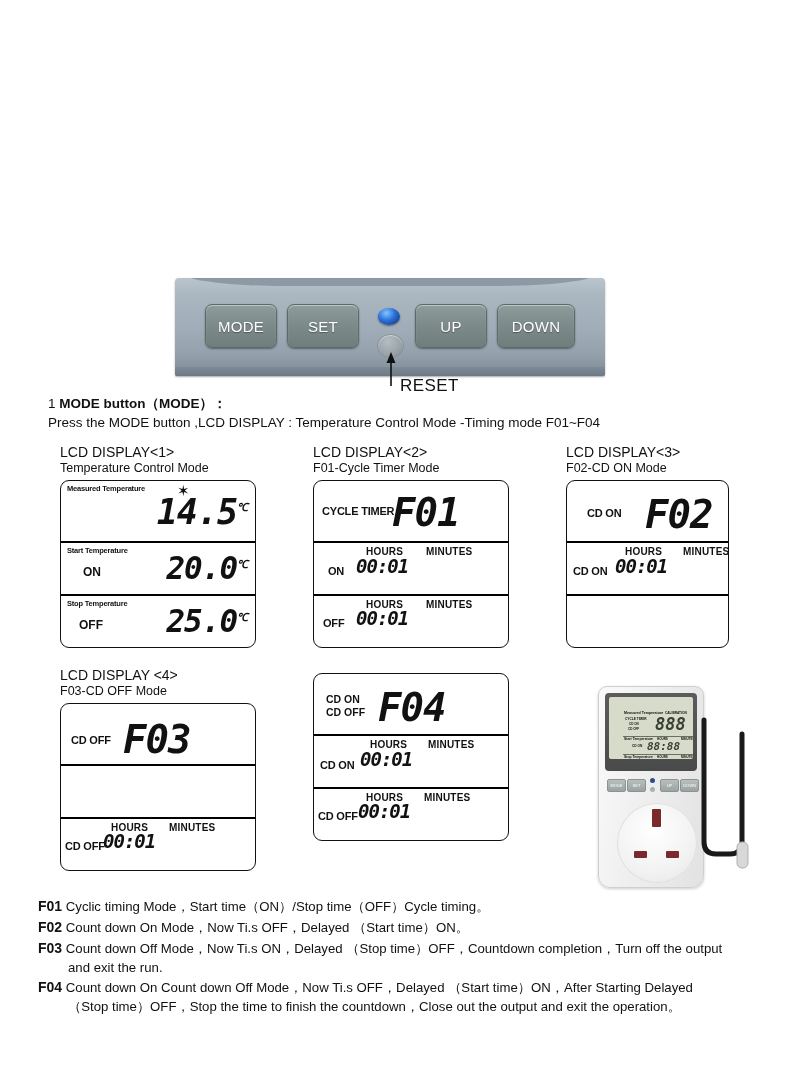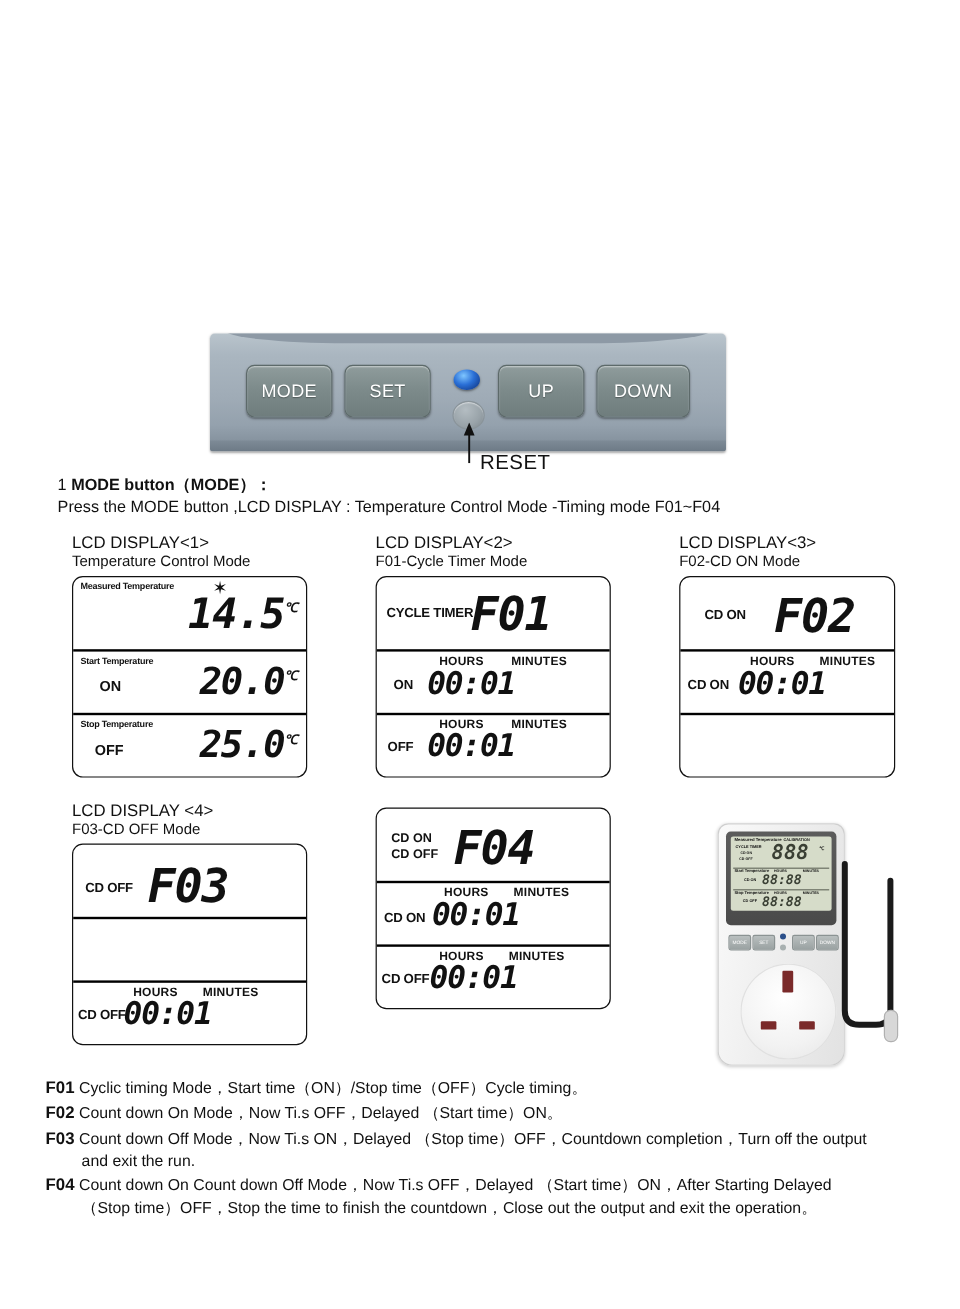--- a/index.html
+++ b/index.html
@@ -89,21 +89,21 @@
   #card1 .onoff{position:absolute;left:22px;top:22px;font-size:12px;font-weight:bold;}
 
   
   #card2{left:313px;top:445px;width:196px;}
   #card2 .lcd-box{height:168px;}
   #card2 .r1{height:62px;}
   #card2 .r2{height:53px;}
   #card2 .r3{height:51px;}
 
   
-  #card3{left:566px;top:445px;width:180px;}
+  #card3{left:566px;top:445px;width:163px;}
   #card3 .lcd-box{height:168px;}
   #card3 .r1{height:62px;}
   #card3 .r2{height:53px;}
   #card3 .r3{height:51px;}
 
   
   #card4{left:60px;top:668px;width:196px;}
   #card4 .lcd-box{height:168px;}
   #card4 .r1{height:62px;}
   #card4 .r2{height:53px;}
@@ -111,41 +111,41 @@
 
   
   #card5{left:313px;top:668px;width:196px;}
   #card5 .lcd-box{height:168px;}
   #card5 .r1{height:62px;}
   #card5 .r2{height:53px;}
   #card5 .r3{height:51px;}
 
   .fcode{position:absolute;font-size:39px;}
   .hm{position:absolute;font-size:10px;font-weight:bold;letter-spacing:.2px;}
-  .timeval{position:absolute;font-size:26px;}
+  .timeval{position:absolute;font-size:19px;}
   .sidelab{position:absolute;font-size:11px;font-weight:bold;letter-spacing:-.2px;}
   .sidelab2{position:absolute;font-size:10.5px;font-weight:bold;line-height:1.05;}
 
   
   .product{position:absolute;left:588px;top:682px;width:190px;height:212px;}
   .dev-body{
     position:absolute;left:10px;top:4px;width:104px;height:200px;
     background:linear-gradient(100deg,#fafafa 0%,#f0f0f0 40%,#e2e2e2 100%);
     border:1px solid #cfcfcf;border-radius:9px 9px 12px 12px;
     box-shadow:0 1px 3px rgba(0,0,0,.2);
   }
   .dev-bezel{
     position:absolute;left:6px;top:6px;width:92px;height:78px;
     background:linear-gradient(180deg,#5c5c5c,#4a4a4a);border-radius:4px;
   }
   .dev-lcd{
     position:absolute;left:4px;top:4px;width:84px;height:62px;
     background:#d6dcc9;border-radius:2px;overflow:hidden;
   }
-  .dev-seg-row{position:absolute;left:2px;width:80px;border-bottom:1px solid #6a6f62;}
+  .dev-seg-row{position:absolute;left:14px;width:80px;border-bottom:1px solid #6a6f62;margin-top:13px;}
   .dev-digits{
     font-family:"DejaVu Sans Mono", monospace;font-weight:bold;font-style:italic;
     color:#3a3f34;line-height:1;
   }
   .dev-btn{
     position:absolute;width:17px;height:11px;border-radius:2px;
     background:linear-gradient(180deg,#b9bfbf,#9aa2a2);border:1px solid #8b9393;
     font-size:4px;color:#fff;display:flex;align-items:center;justify-content:center;
   }
   .dev-led{position:absolute;left:51px;top:91px;width:5px;height:5px;border-radius:50%;background:#2a4f8a;}

